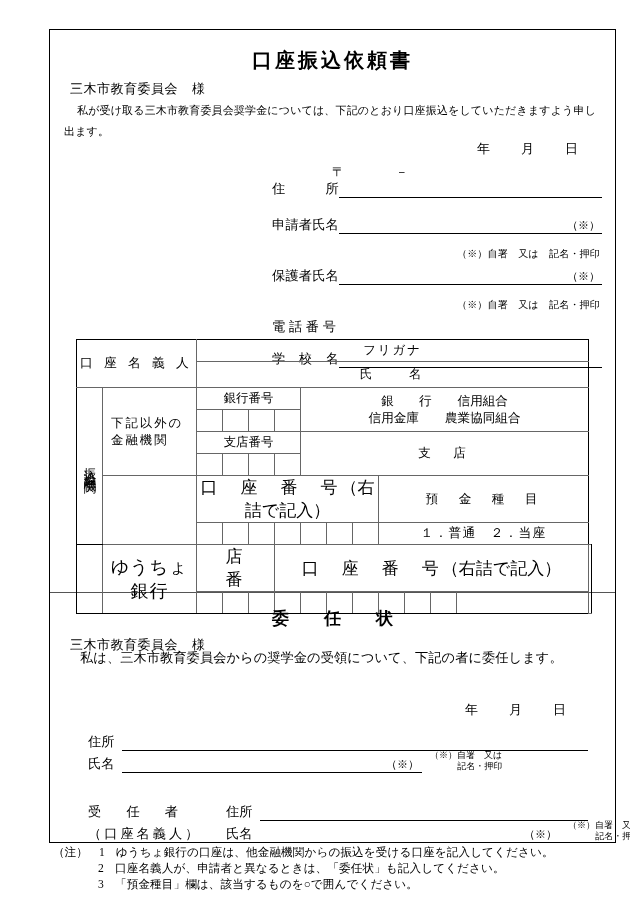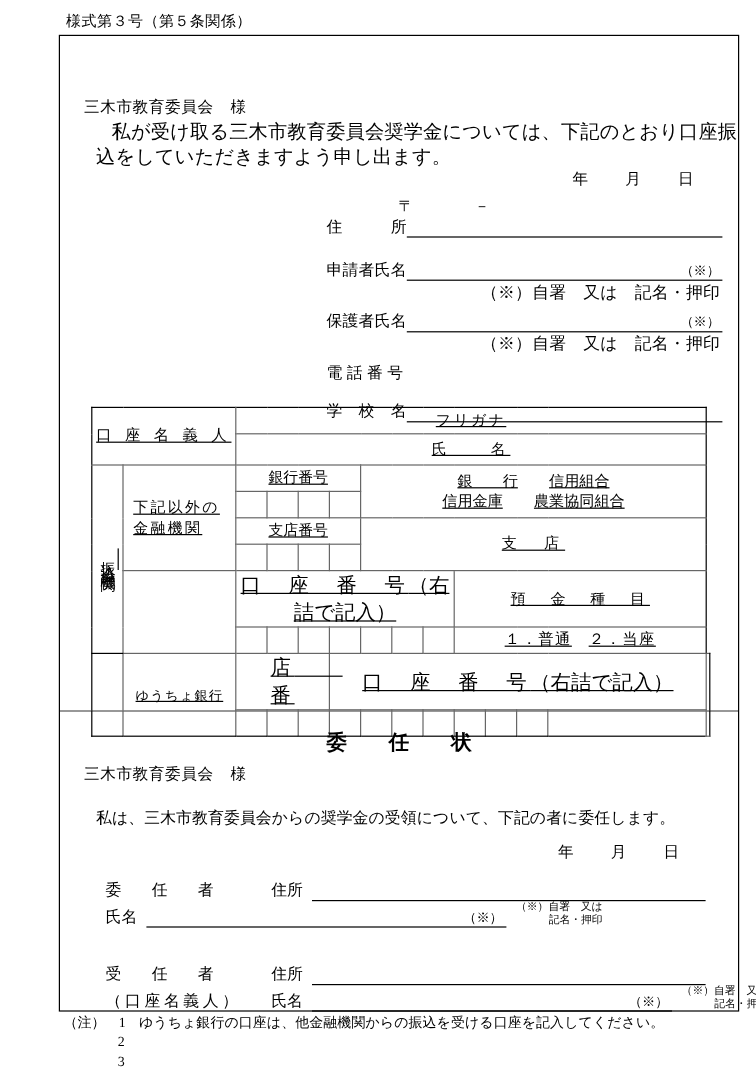--- a/index.html
+++ b/index.html
@@ -62,24 +62,24 @@
     position: absolute;
     left: 20px;
     top: 50px;
     font-size: 13px;
     letter-spacing: 0.5px;
     white-space: nowrap;
   }
   .addressee .sama { margin-left: 14px; }
   .body-text {
     position: absolute;
-    left: 30px;
+    left: 14px;
     top: 70px;
     width: 540px;
-    font-size: 16px;
+    font-size: 11px;
     line-height: 21px;
     letter-spacing: 0.15px;
     text-indent: 13px;
   }
   .date-line {
     position: absolute;
     left: 0;
     top: 110px;
     width: 100%;
     font-size: 13px;
@@ -132,44 +132,43 @@
   }
   .frow .fline .inline-note-sm {
     position: absolute;
     right: 2px;
     bottom: 0px;
     font-size: 9.5px;
     letter-spacing: 0.2px;
   }
   .sub-note {
     text-align: right;
-    font-size: 14px;
+    font-size: 10px;
     letter-spacing: 0.2px;
-    margin-top: 1px;
+    margin-top: 13px;
     margin-right: 2px;
   }
 
   
   table.acct {
     position: absolute;
     left: 26px;
     top: 309px;
     width: 516px;
     border-collapse: collapse;
     table-layout: fixed;
     font-size: 12.4px;
   }
   table.acct td {
     border: 1px solid #666;
     padding: 0;
     text-align: center;
     vertical-align: middle;
     height: 22px;
     box-sizing: border-box;
-    text-decoration: underline;
   }
   table.acct td.thick-l { border-left: 1.5px solid #000; }
   table.acct td.thick-r { border-right: 1.5px solid #000; }
   table.acct td.thick-t { border-top: 1.5px solid #000; }
   table.acct td.thick-b { border-bottom: 1.5px solid #000; }
   td.holder-label {
     letter-spacing: 4px;
     font-size: 12.8px;
   }
   td.lbl-left {
@@ -198,21 +197,21 @@
     white-space: nowrap;
   }
   .bank-type .bt-1 { margin-right: 26px; }
   .shiten-line {
     text-align: right;
     padding-right: 28px;
     letter-spacing: 5px;
     font-size: 12.6px;
   }
   .yucho-label {
-    font-size: 11px;
+    font-size: 18px;
     letter-spacing: 1px;
   }
   .hdr-wide { letter-spacing: 3px; font-size: 17px; }
   .hdr-wide .paren { letter-spacing: 0px; }
   .fukin { letter-spacing: 4px; font-size: 12.6px; }
   .fukin-opts { letter-spacing: 1.2px; font-size: 12.8px; }
   .fukin-opts .opt2 { margin-left: 14px; }
 
   
   .sec2 {
@@ -237,21 +236,21 @@
     position: absolute;
     left: 20px;
     top: 43px;
     font-size: 13px;
     letter-spacing: 0.5px;
   }
   .poa-addressee .sama { margin-left: 14px; }
   .poa-body {
     position: absolute;
     left: 30px;
-    top: 80px;
+    top: 56px;
     font-size: 13.2px;
     letter-spacing: 0.1px;
     white-space: nowrap;
   }
   .poa-date {
     position: absolute;
     left: 0;
     top: 108px;
     width: 100%;
     text-align: right;
@@ -322,26 +321,26 @@
   .notes .nrow { display: flex; white-space: nowrap; }
   .notes .nlabel { flex: 0 0 34px; }
   .notes .nnum { flex: 0 0 28px; text-align: center; }
   .notes .ntext { flex: 1 1 auto; letter-spacing: 0.1px; }
 </style>
 </head>
 <body>
 
 <div class="page">
 
-  <div class="form-number">様式第３号（第５条関係）</div>
 
   <div class="outer-box">
 
     <div class="sec1">
 
+      <div class="doc-title">口座振込依頼書</div>
 
       <div class="addressee">
         <span>三木市教育委員会</span><span class="sama">様</span>
       </div>
 
       <div class="body-text">私が受け取る三木市教育委員会奨学金については、下記のとおり口座振込をしていただきますよう申し出ます。</div>
 
       <div class="date-line">
         <span class="d-y">年</span><span class="d-m">月</span><span class="d-d">日</span>
       </div>
@@ -502,21 +501,20 @@
       </div>
 
       <div class="poa-body">私は、三木市教育委員会からの奨学金の受領について、下記の者に委任します。</div>
 
       <div class="poa-date">
         <span class="d-y">年</span><span class="d-m">月</span><span class="d-d">日</span>
       </div>
 
       <div class="party p1">
         <div class="prow">
-          <span class="ptitle">委　任　者</span>
           <span class="pfield">住所</span>
           <span class="pline"></span>
         </div>
         <div class="prow">
           <span class="pfield">氏名</span>
           <span class="pline short">
             <span class="kome">（※）</span>
           </span>
           <span class="pnote">
             <span>（※）自署　又は</span>
@@ -548,20 +546,22 @@
 
   <div class="notes">
     <div class="nrow">
       <span class="nlabel">（注）</span>
       <span class="nnum">1</span>
       <span class="ntext">ゆうちょ銀行の口座は、他金融機関からの振込を受ける口座を記入してください。</span>
     </div>
     <div class="nrow">
       <span class="nlabel"></span>
       <span class="nnum">2</span>
+      <span class="ntext">口座名義人が、申請者と異なるときは、「委任状」も記入してください。</span>
     </div>
     <div class="nrow">
       <span class="nlabel"></span>
       <span class="nnum">3</span>
+      <span class="ntext">「預金種目」欄は、該当するものを○で囲んでください。</span>
     </div>
   </div>
 
 </div>
 
 </body></html>

